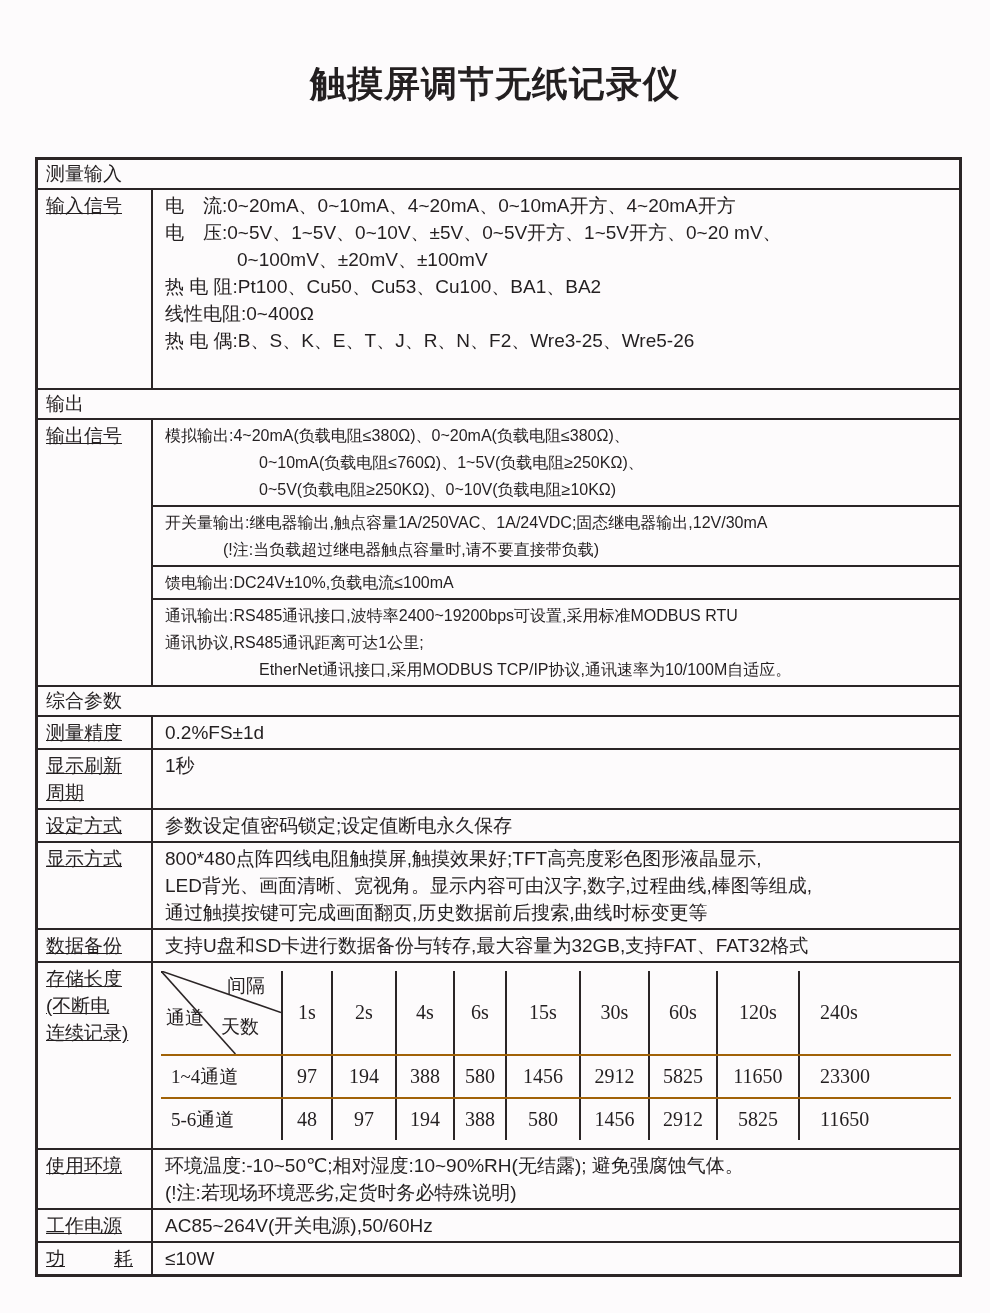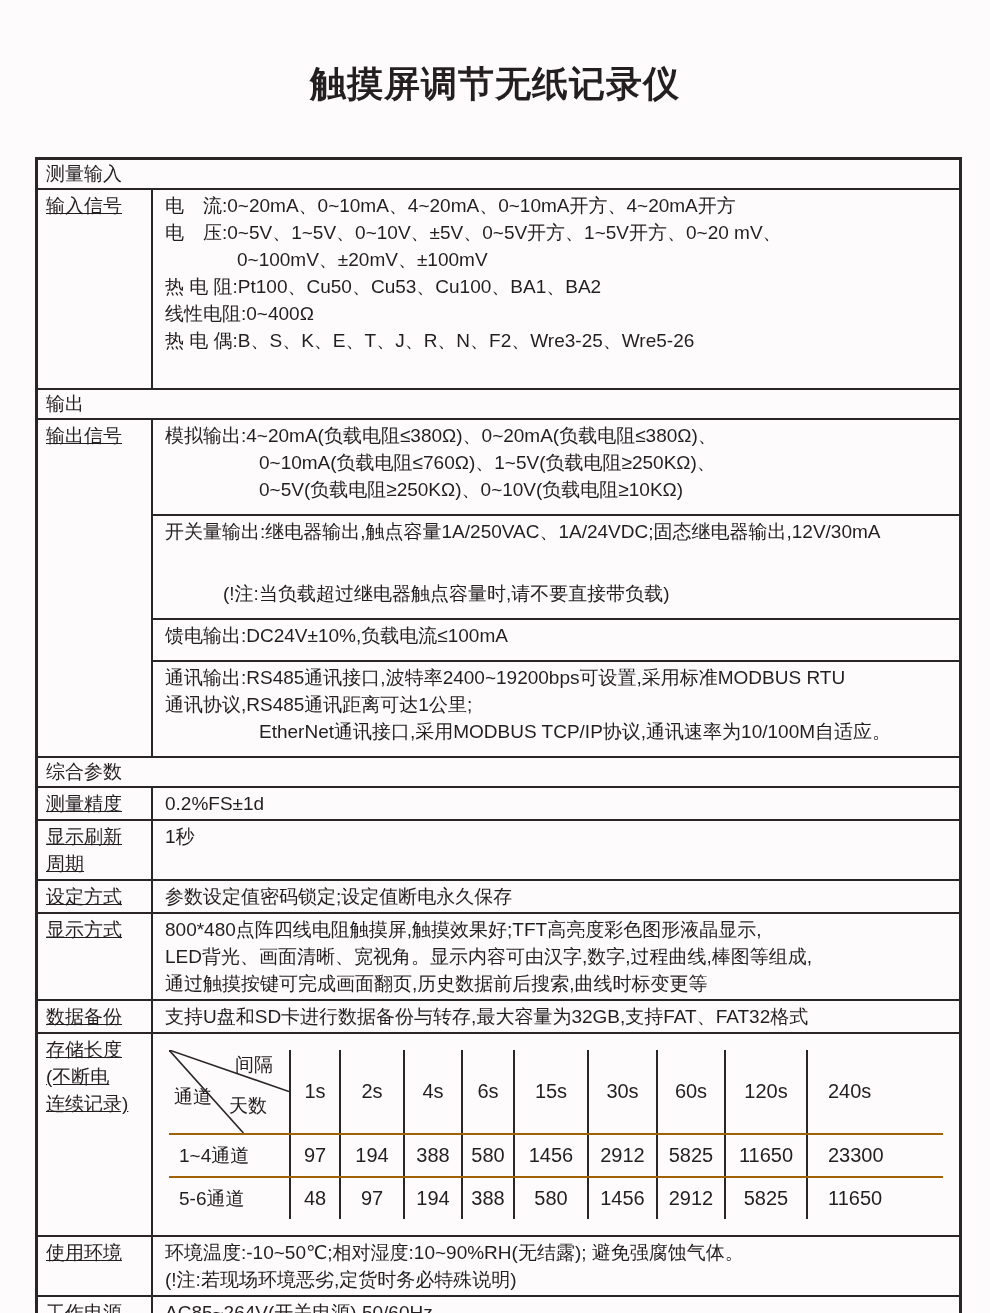--- a/index.html
+++ b/index.html
@@ -47,32 +47,32 @@
   .val{
     flex:1;
     padding:2px 8px 2px 12px;
     font-size:19px;
     line-height:27px;
     box-sizing:border-box;
   }
   .val .line{white-space:nowrap;}
   .ind-v{padding-left:72px;}   
   .ind-a{padding-left:94px;}   
-  .ind-r{padding-left:58px;margin-top:35px;}   
+  .ind-r{padding-left:58px;}   
   .pad-b{padding-bottom:34px;}
   .stack{flex:1;display:flex;flex-direction:column;padding:0;}
   .sub{
     border-top:2px solid #2b2526;
-    padding:2px 8px 11px 12px;
-    font-size:19px;line-height:27px;
+    padding:2px 8px 2px 12px;
+    font-size:16px;line-height:27px;
   }
   .sub:first-child{border-top:none;}
   .spread{display:flex;justify-content:space-between;padding-right:18px;}
   
-  .val-table{flex:1;padding:16px;display:flex;flex-direction:column;}
+  .val-table{flex:1;padding:8px;display:flex;flex-direction:column;font-family:Liberation Serif, serif;}
   .sgrid{
     display:grid;
     grid-template-columns:120px 50px 64px 58px 52px 74px 69px 68px 82px 1fr;
   }
   .sgrid.head{height:83px;}
   .sgrid.drow{height:41px;border-top:2px solid #a16207;}
   .cell{
     box-sizing:border-box;
     border-left:2px solid #2b2526;
     font-size:20px;

